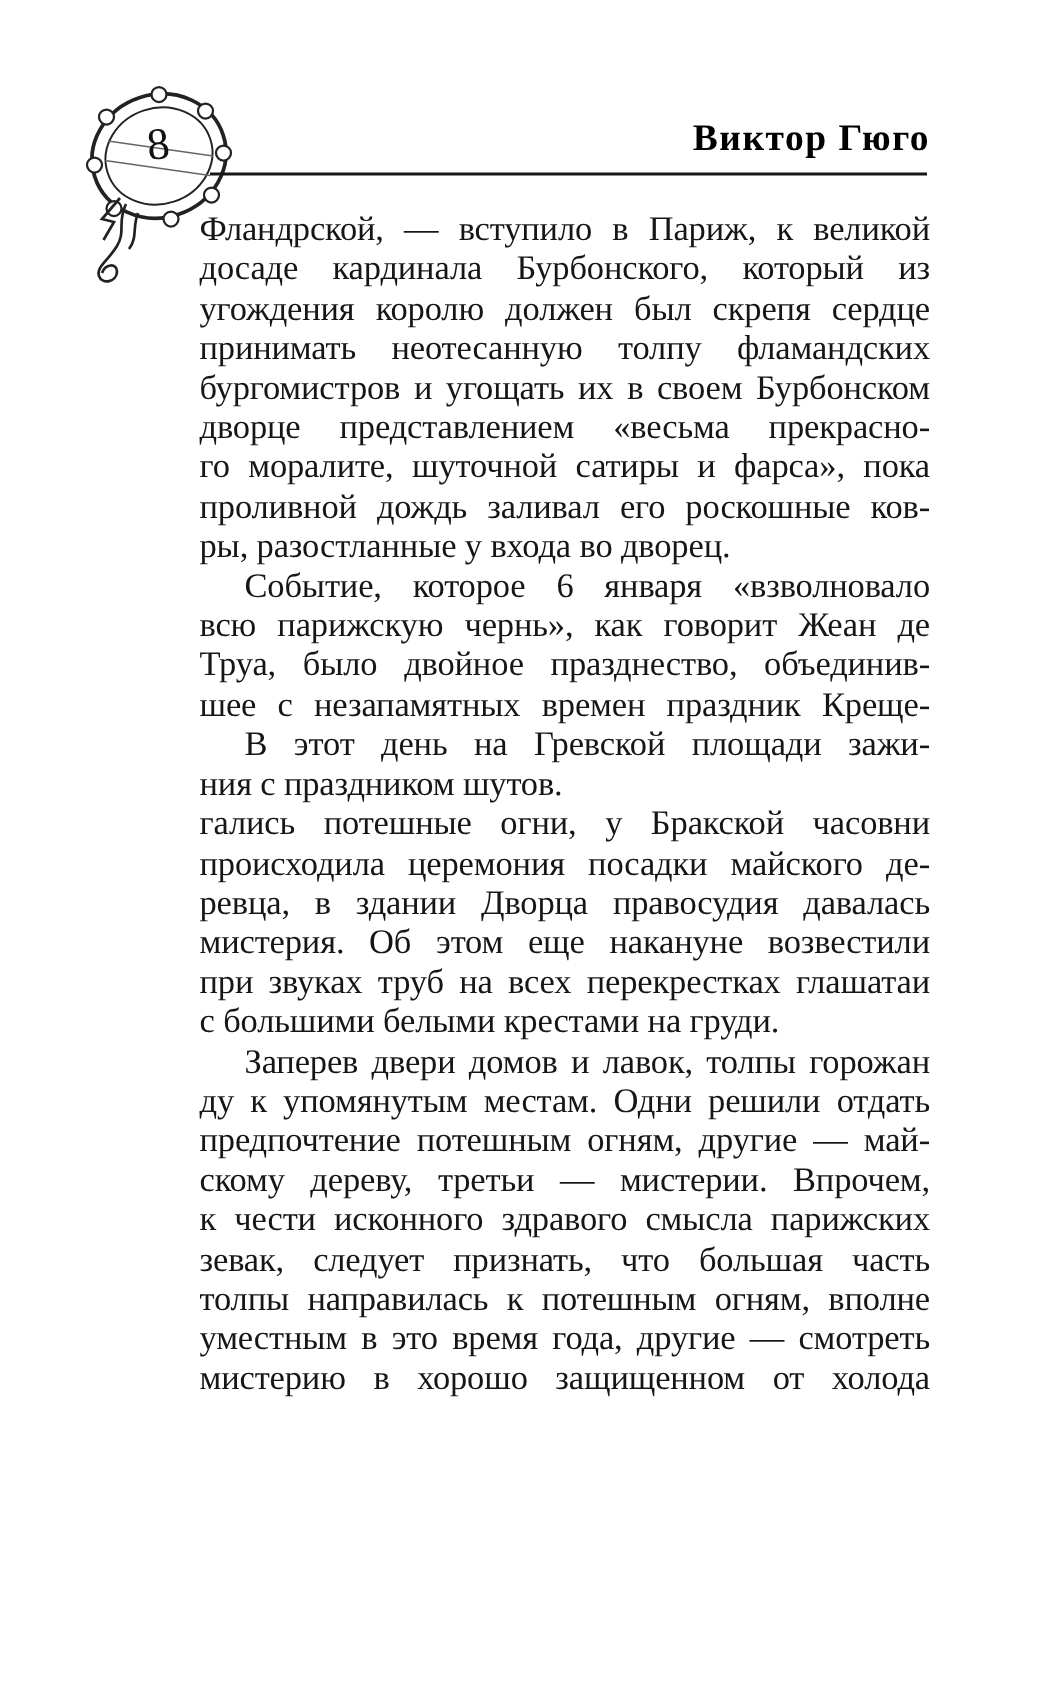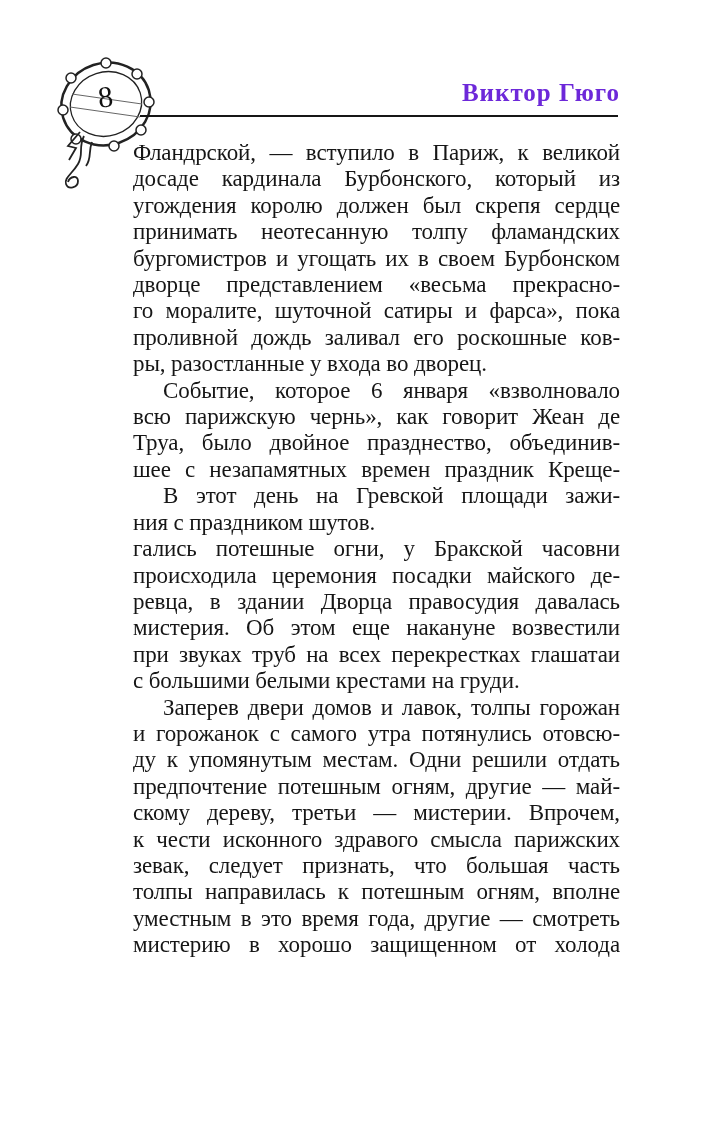--- a/index.html
+++ b/index.html
@@ -33,21 +33,21 @@
     color: #111;
     transform: rotate(-6deg);
   }
   .running-header {
     position: absolute;
     top: 79px;
     right: 89px;
     font-size: 25px;
     font-weight: bold;
     letter-spacing: 1px;
-    color: #6d28d9;
+    color: #000000;
   }
   .header-rule {
     position: absolute;
     top: 115px;
     left: 140px;
     width: 478px;
     height: 2px;
     background: #161616;
   }
   
@@ -130,21 +130,20 @@
       <div class="line">шее с незапамятных времен праздник Креще-</div>
       <div class="line indent">В этот день на Гревской площади зажи-</div>
       <div class="line para-end">ния с праздником шутов.</div>
       <div class="line">гались потешные огни, у Бракской часовни</div>
       <div class="line">происходила церемония посадки майского де-</div>
       <div class="line">ревца, в здании Дворца правосудия давалась</div>
       <div class="line">мистерия. Об этом еще накануне возвестили</div>
       <div class="line">при звуках труб на всех перекрестках глашатаи</div>
       <div class="line para-end">с большими белыми крестами на груди.</div>
       <div class="line indent">Заперев двери домов и лавок, толпы горожан</div>
-      <div class="line">и горожанок с самого утра потянулись отовсю-</div>
       <div class="line">ду к упомянутым местам. Одни решили отдать</div>
       <div class="line">предпочтение потешным огням, другие — май-</div>
       <div class="line">скому дереву, третьи — мистерии. Впрочем,</div>
       <div class="line">к чести исконного здравого смысла парижских</div>
       <div class="line">зевак, следует признать, что большая часть</div>
       <div class="line">толпы направилась к потешным огням, вполне</div>
       <div class="line">уместным в это время года, другие — смотреть</div>
       <div class="line">мистерию в хорошо защищенном от холода</div>
     </div>
 

